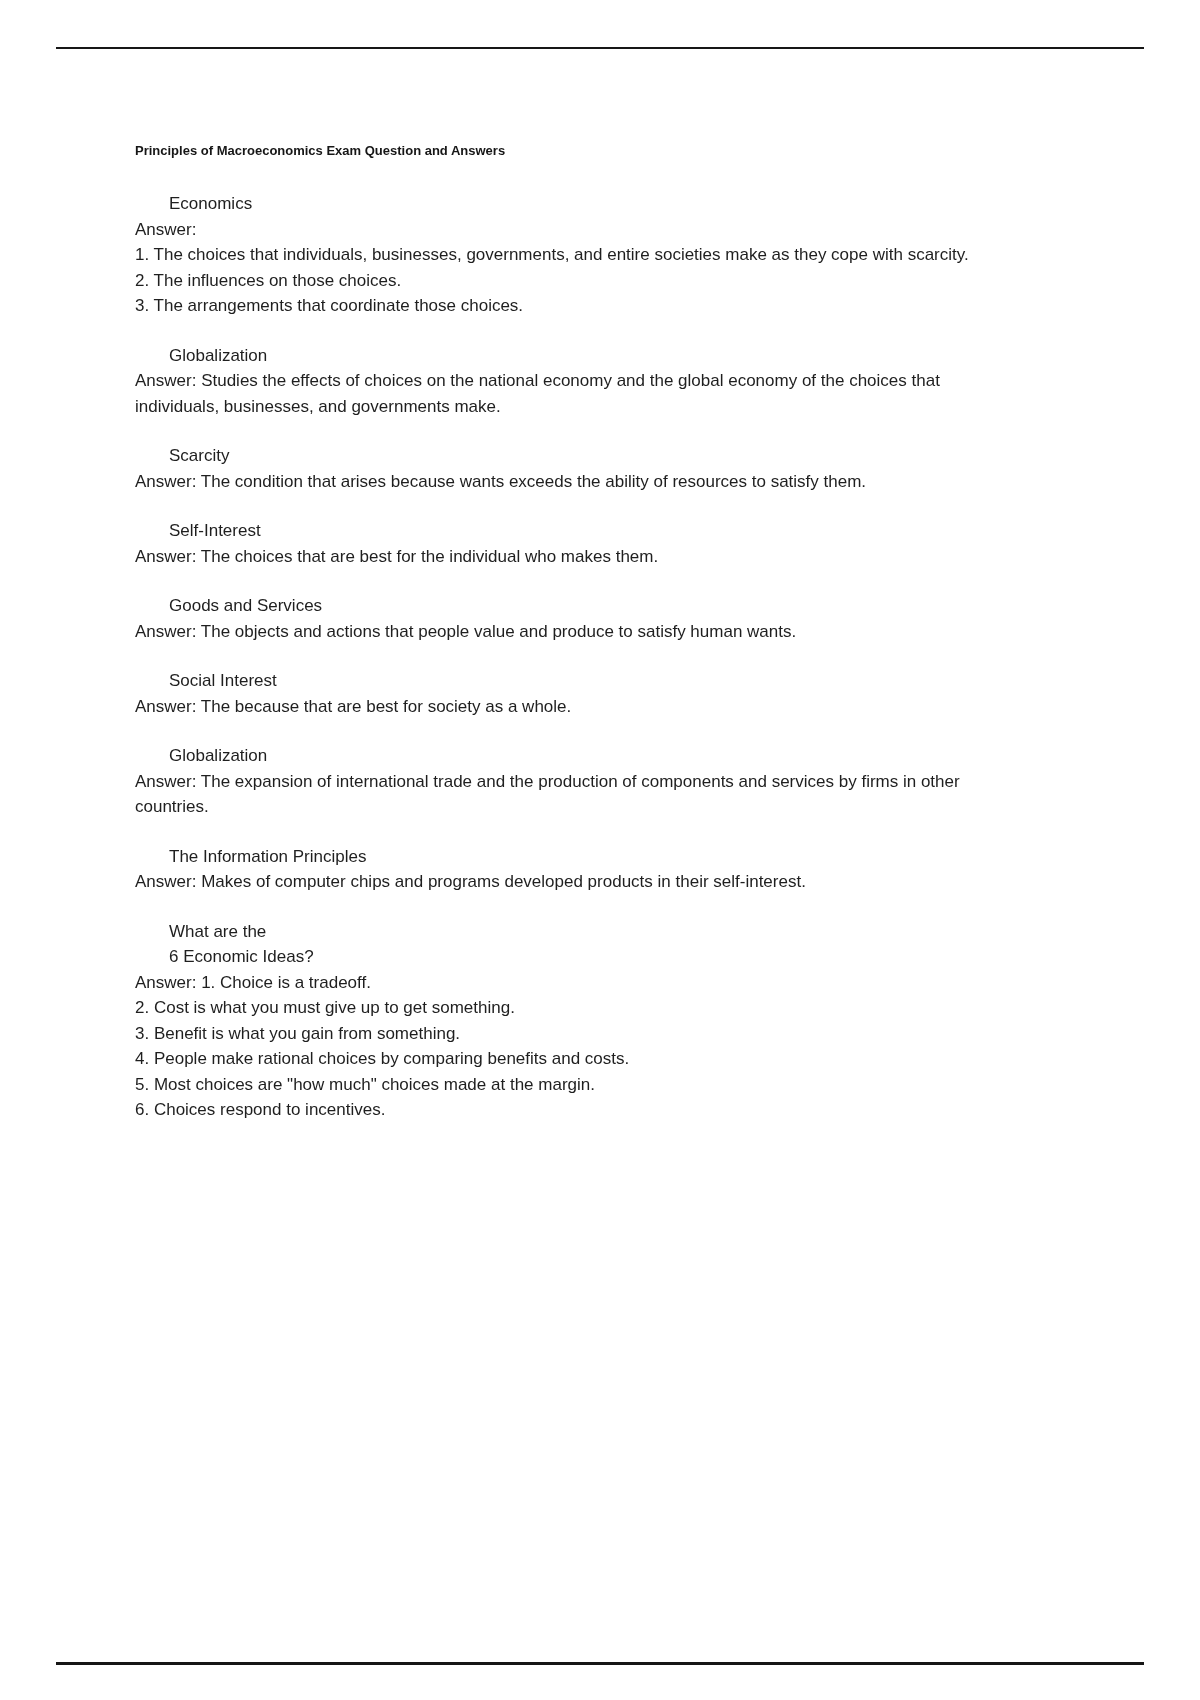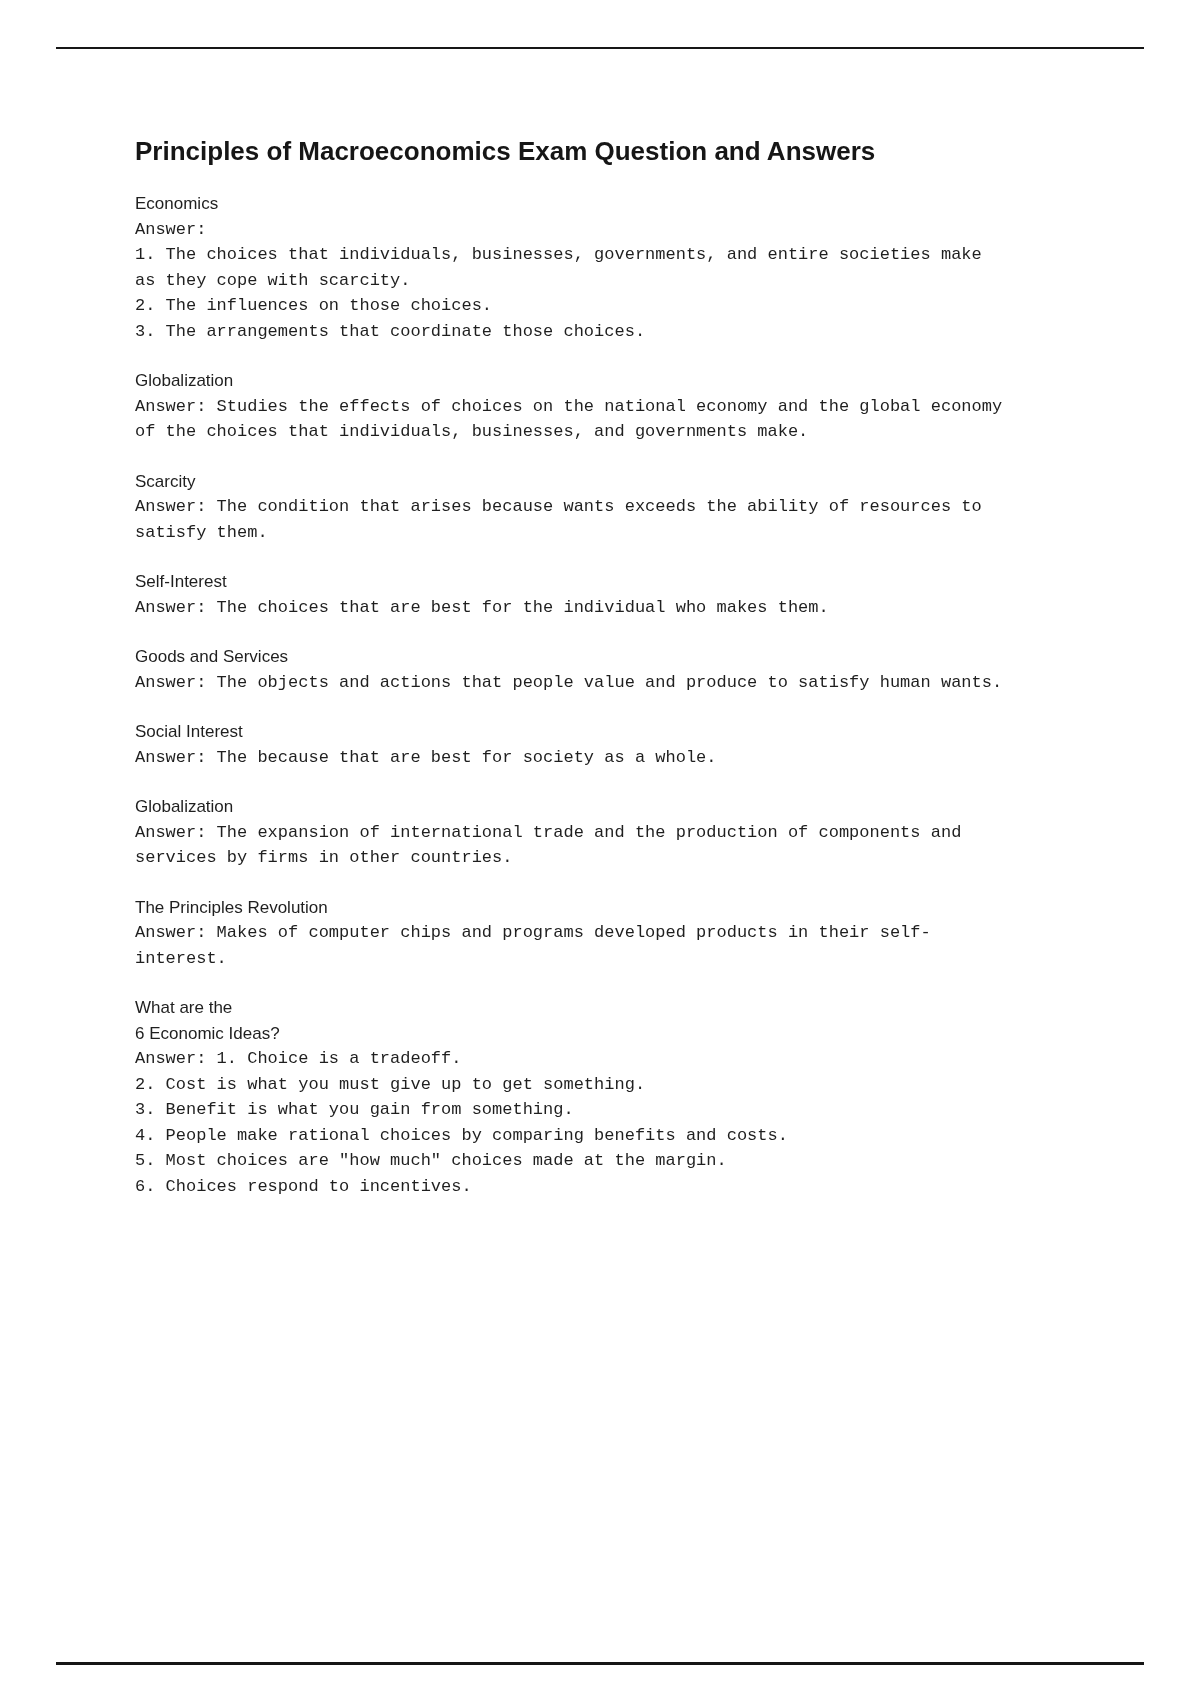--- a/index.html
+++ b/index.html
@@ -31,35 +31,35 @@
   }
   .content {
     position: absolute;
     top: 138px;
     left: 135px;
     width: 872px;
     font-size: 17px;
     line-height: 25.5px;
   }
   .page-title {
-    font-size: 26px;
+    font-size: 13px;
     font-weight: bold;
     color: #161616;
     margin: 0 0 27px 0;
     line-height: 26px;
   }
   .qa-entry {
     margin: 0 0 24px 0;
   }
   .qa-term {
     white-space: pre-line;
+    margin-left: 34px;
   }
   .qa-answer {
     white-space: pre-line;
-    font-family: Liberation Mono, monospace;
   }
 </style>
 </head>
 <body>
 
 <div class="rule rule-top"></div>
 
 <div class="content">
   <h1 class="page-title">Principles of Macroeconomics Exam Question and Answers</h1>
   <div>
@@ -96,21 +96,21 @@
     <div class="qa-term">Social Interest</div>
     <div class="qa-answer">Answer: The because that are best for society as a whole.</div>
   </div>
 
   <div class="qa-entry">
     <div class="qa-term">Globalization</div>
     <div class="qa-answer">Answer: The expansion of international trade and the production of components and services by firms in other countries.</div>
   </div>
 
   <div class="qa-entry">
-    <div class="qa-term">The Principles Revolution</div>
+    <div class="qa-term">The Information Principles</div>
     <div class="qa-answer">Answer: Makes of computer chips and programs developed products in their self-interest.</div>
   </div>
 
 
   <div class="qa-entry">
     <div class="qa-term">What are the
 6 Economic Ideas?</div>
     <div class="qa-answer">Answer: 1. Choice is a tradeoff.
 2. Cost is what you must give up to get something.
 3. Benefit is what you gain from something.

